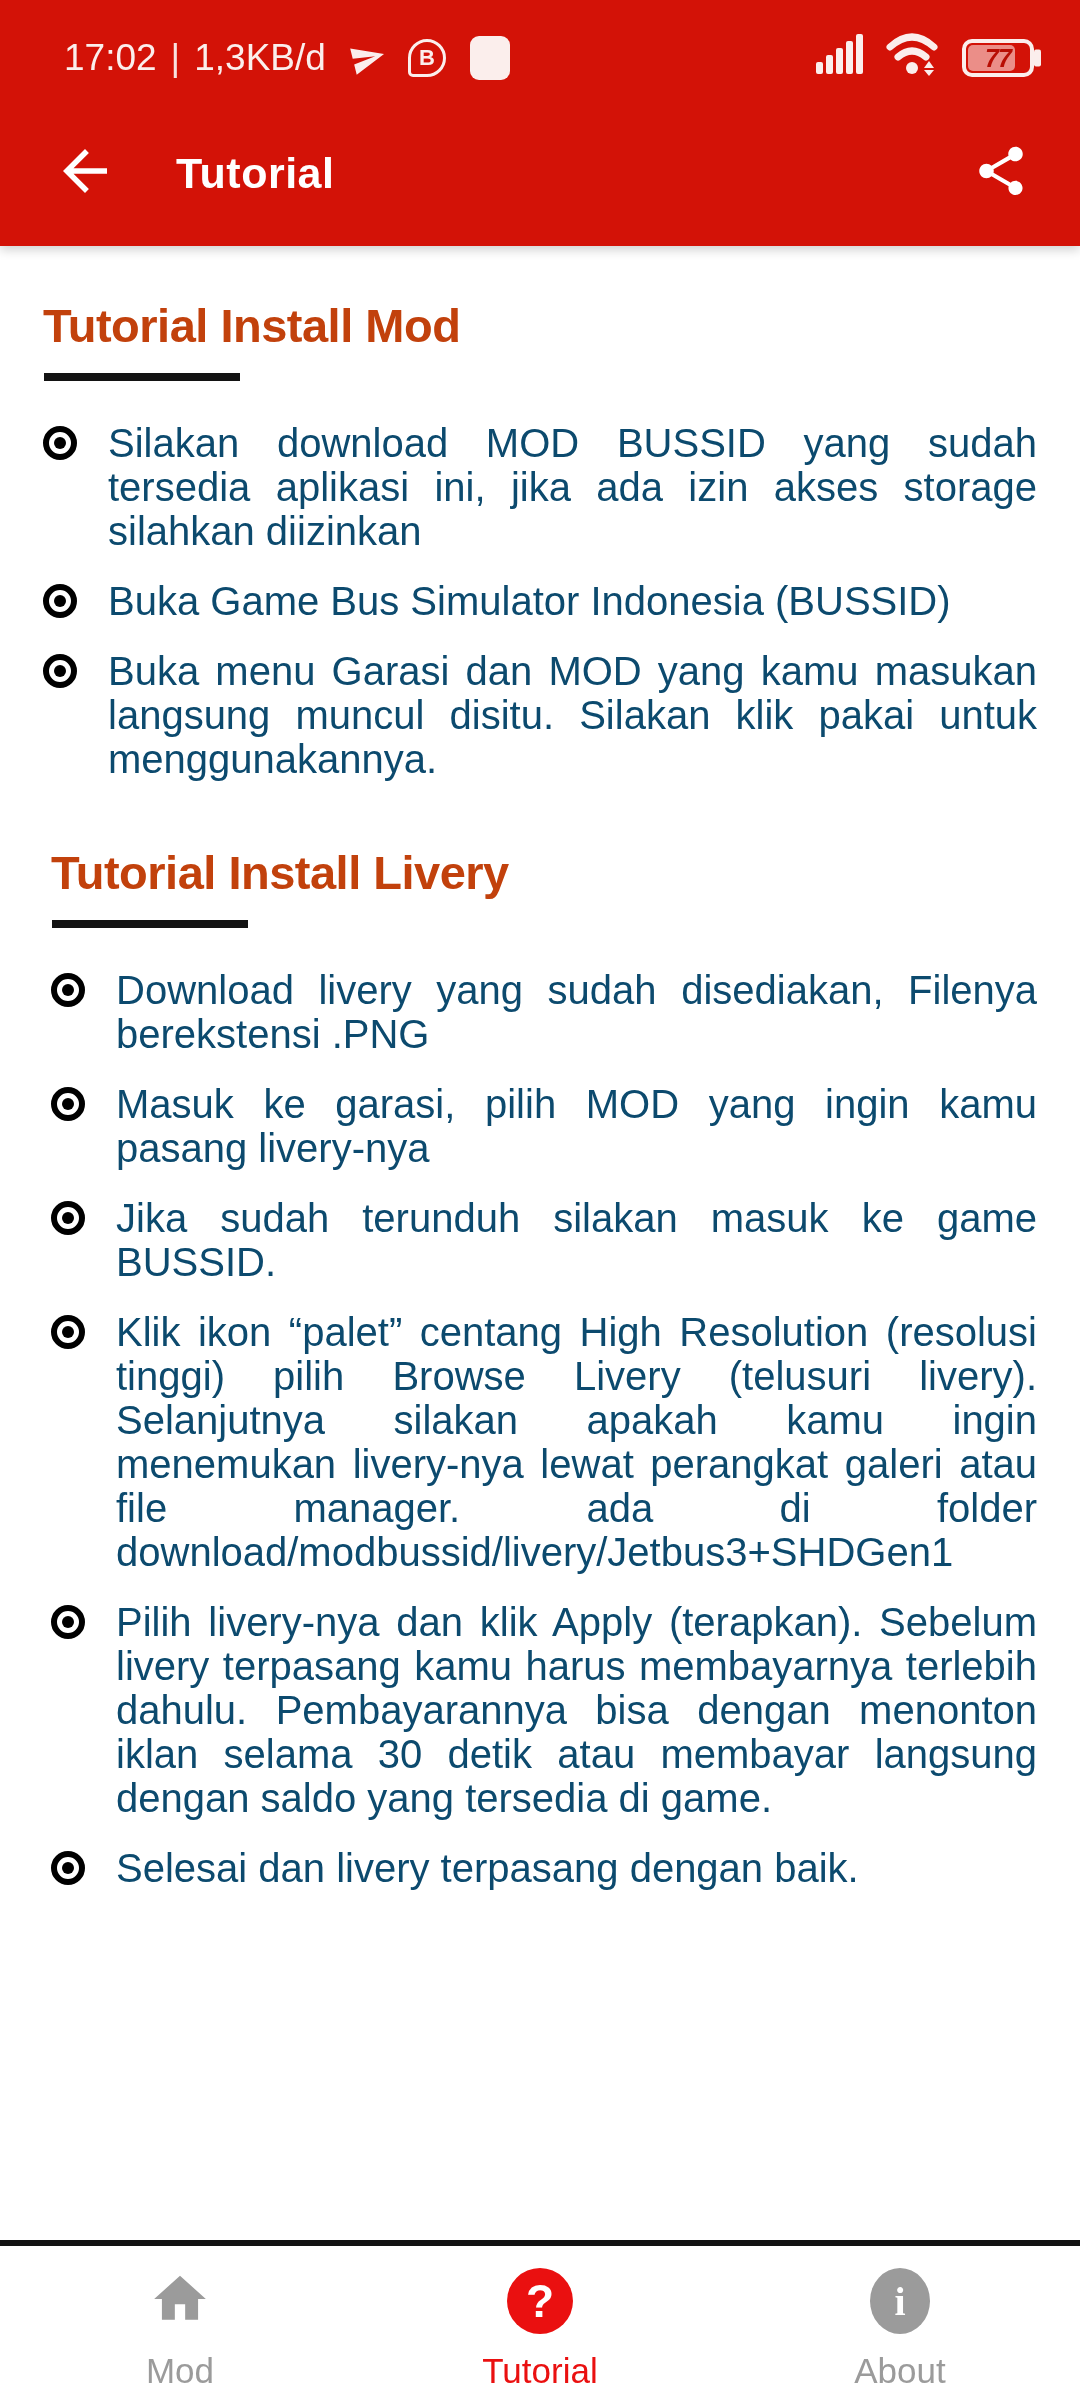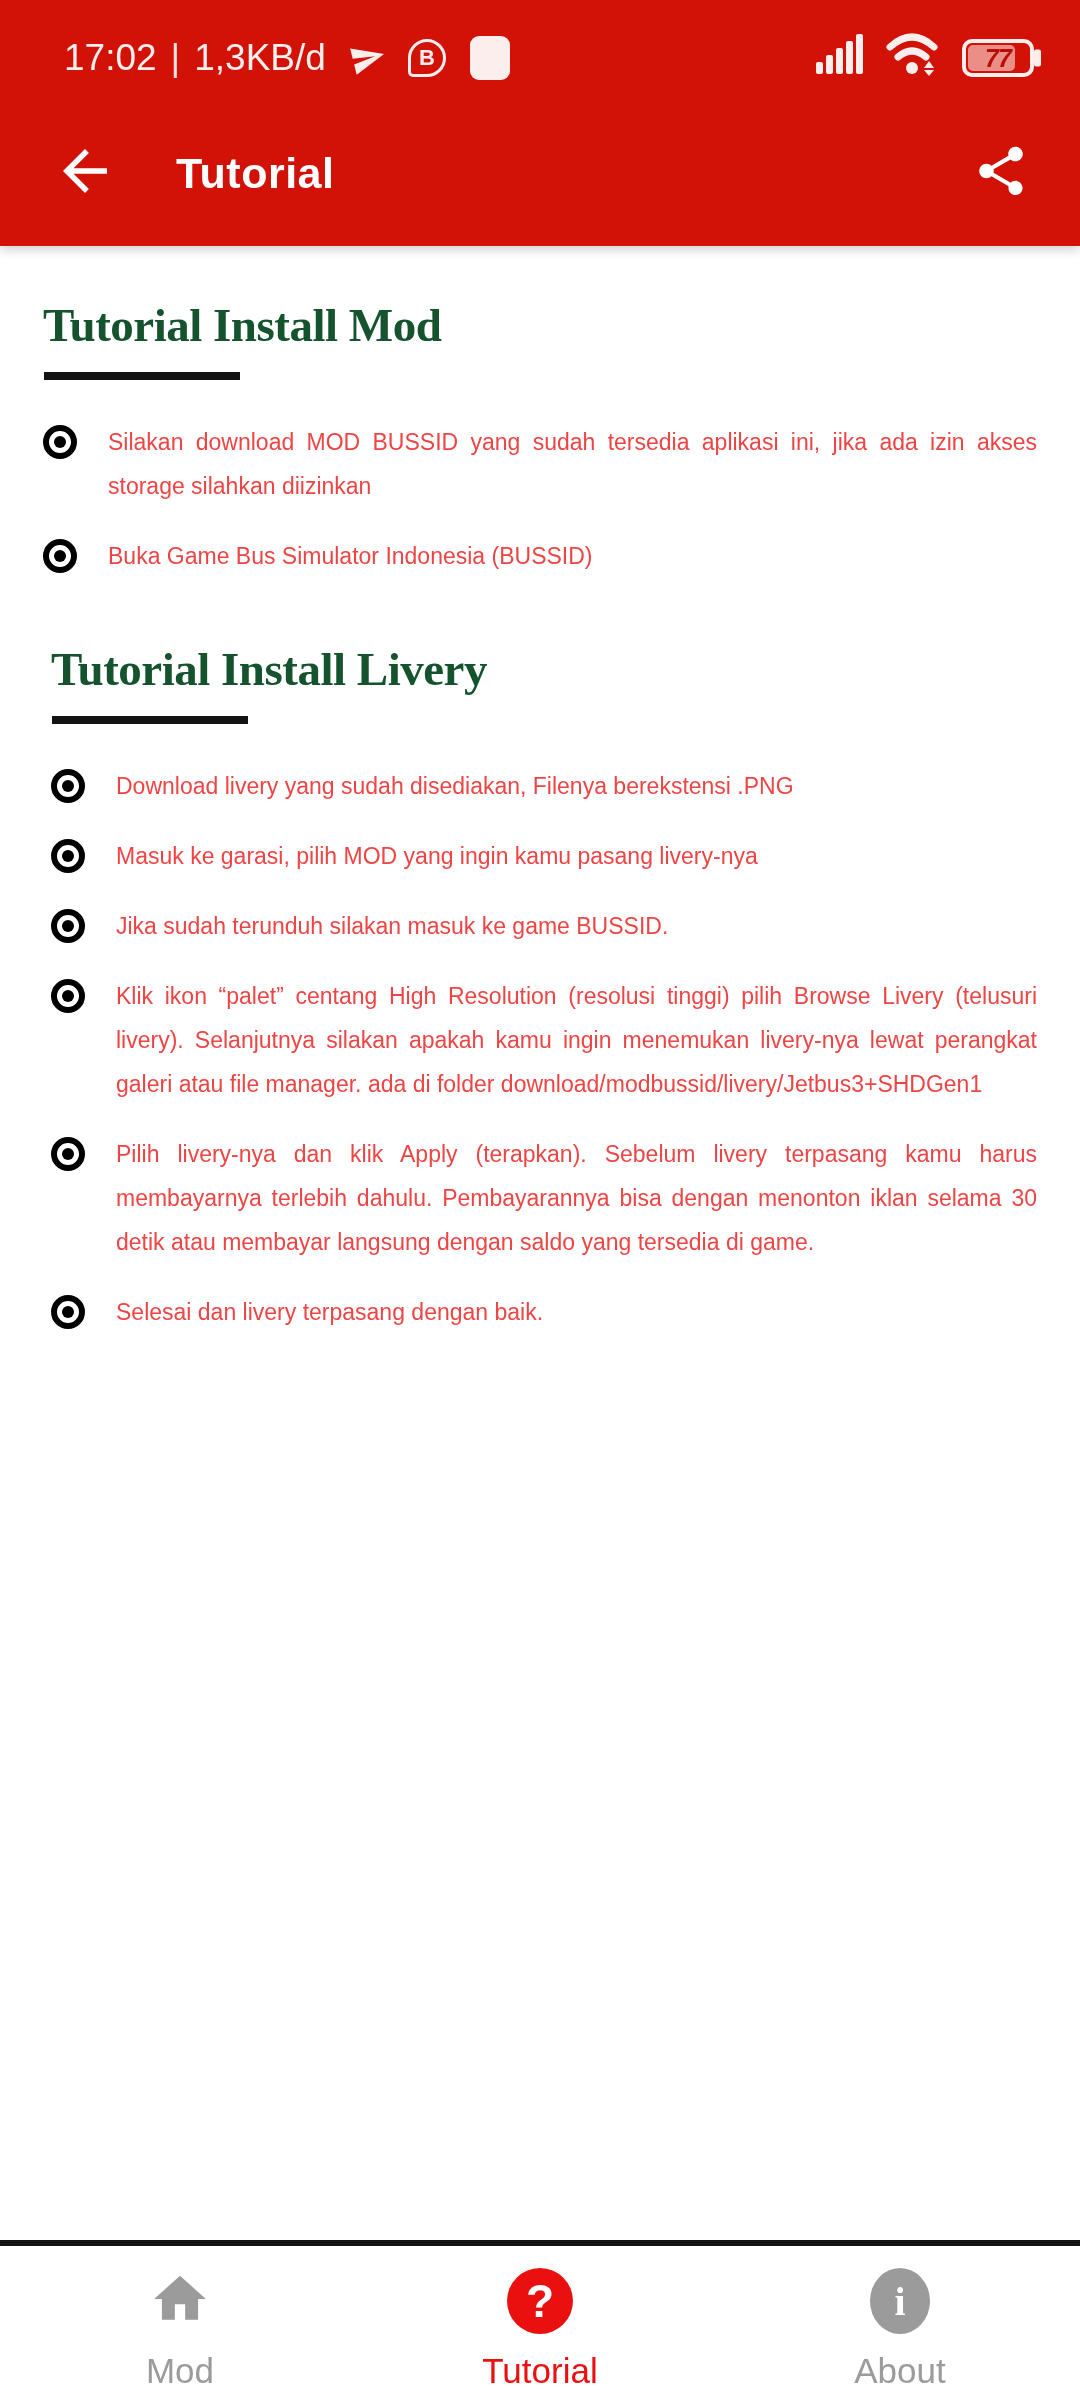--- a/index.html
+++ b/index.html
@@ -89,23 +89,22 @@
   }
   .share-btn{margin-left:auto;display:flex;align-items:center;cursor:pointer;}
 
   
   .content{
     padding:52px 43px 0 43px;
   }
   .section-heading{
     font-size:47px;
     font-weight:bold;
-    color:#14532d;
+    color:#c2410c;
     letter-spacing:-0.5px;
-    font-family:Liberation Serif, serif;
   }
   .heading-underline{
     width:196px;height:8px;
     background:var(--divider_black);
     margin:20px 0 40px 1px;
   }
   .bullet-list{list-style:none;}
   .bullet-list li{
     display:flex;
     margin-bottom:26px;
@@ -120,25 +119,25 @@
   }
   .bullet-ring::after{
     content:"";
     position:absolute;left:50%;top:50%;
     transform:translate(-50%,-50%);
     width:12px;height:12px;background:#000;border-radius:50%;
   }
   .bullet-text{
     flex:1;
     margin-left:31px;
-    font-size:23px;
+    font-size:40px;
     line-height:44px;
     text-align:justify;
     text-align-last:left;
-    color:#ef4444;
+    color:#0c4a6e;
   }
   .section-livery{margin-top:64px;margin-left:8px;}
 
   
   .bottom-nav{
     position:absolute;left:0;bottom:0;
     width:1080px;height:160px;
     background:#ffffff;
     border-top:6px solid var(--divider_black);
     display:flex;
@@ -244,20 +243,24 @@
     <div class="heading-underline"></div>
     <ul class="bullet-list">
       <li>
         <span class="bullet-ring"></span>
         <span class="bullet-text">Silakan download MOD BUSSID yang sudah tersedia aplikasi ini, jika ada izin akses storage silahkan diizinkan</span>
       </li>
       <li>
         <span class="bullet-ring"></span>
         <span class="bullet-text">Buka Game Bus Simulator Indonesia (BUSSID)</span>
       </li>
+      <li>
+        <span class="bullet-ring"></span>
+        <span class="bullet-text">Buka menu Garasi dan MOD yang kamu masukan langsung muncul disitu. Silakan klik pakai untuk menggunakannya.</span>
+      </li>
     </ul>
   </section>
 
   <section class="section-livery">
     <h2 class="section-heading">Tutorial Install Livery</h2>
     <div class="heading-underline"></div>
     <ul class="bullet-list">
       <li>
         <span class="bullet-ring"></span>
         <span class="bullet-text">Download livery yang sudah disediakan, Filenya berekstensi .PNG</span>

